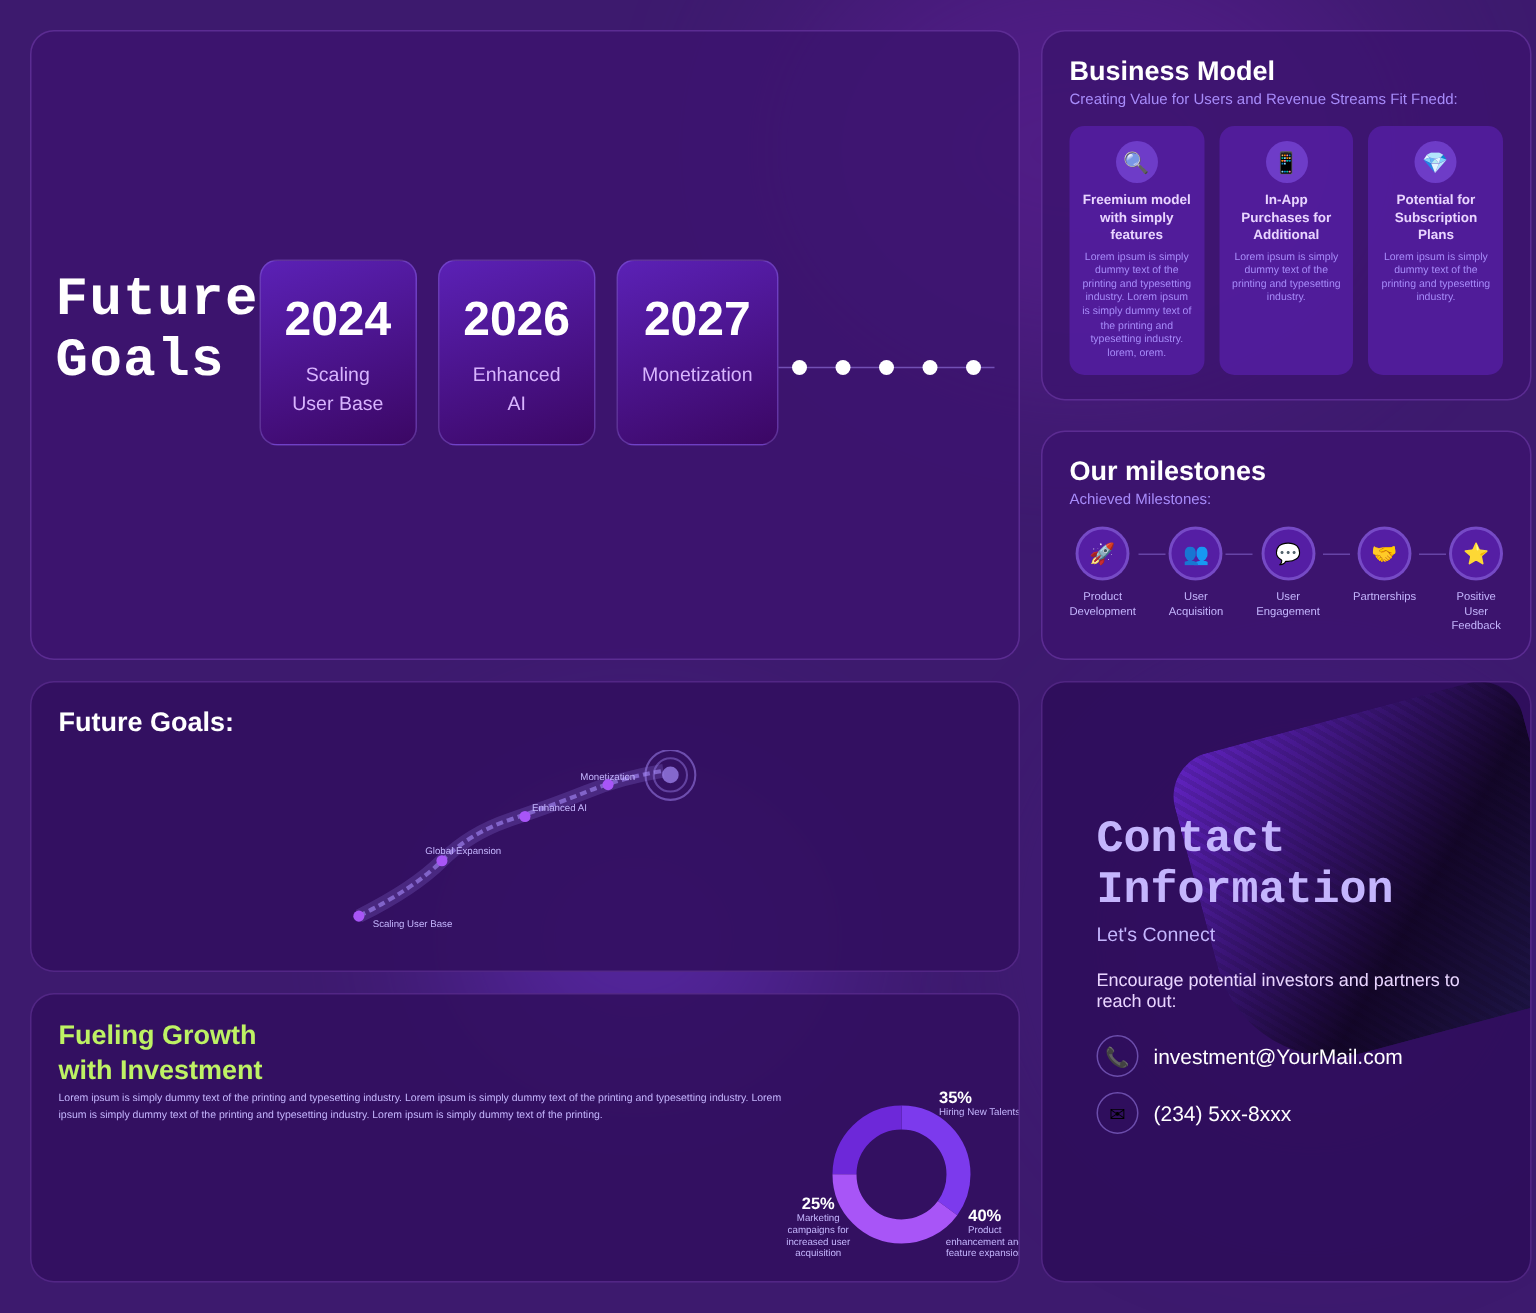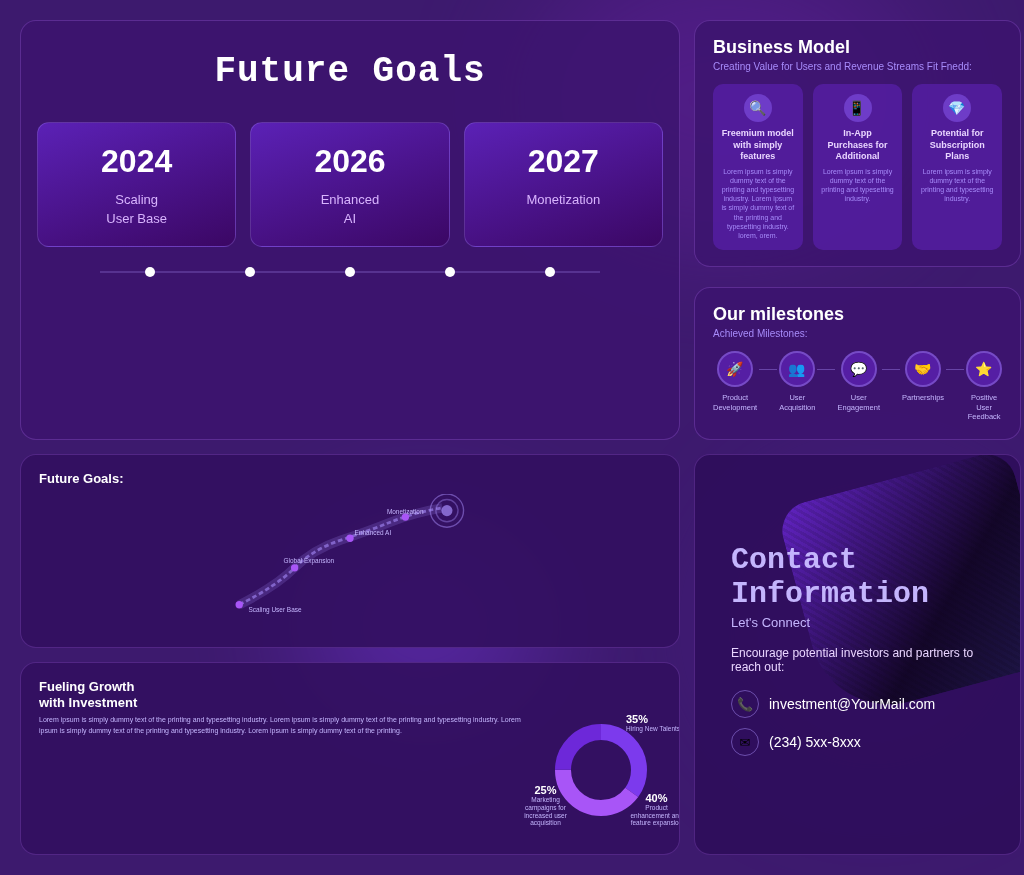--- a/index.html
+++ b/index.html
@@ -35,21 +35,21 @@
       gap: 14px;
     }
 
     
     .future-goals-card {
       background: rgba(60, 20, 110, 0.85);
       border: 1px solid rgba(140, 80, 200, 0.4);
       border-radius: 16px;
       padding: 30px 16px 20px;
       display: flex;
-      flex-direction: column;
+      flex-direction: row;
       align-items: center;
     }
 
     .future-goals-title {
       font-size: 36px;
       font-weight: 700;
       color: #fff;
       letter-spacing: 1px;
       margin-bottom: 30px;
       font-family: 'Courier New', monospace;
@@ -241,38 +241,38 @@
       background: rgba(50, 15, 95, 0.9);
       border: 1px solid rgba(140, 80, 200, 0.35);
       border-radius: 16px;
       padding: 16px 18px;
       flex: 1;
       overflow: hidden;
       position: relative;
     }
 
     .mini-card-title {
-      font-size: 13px;
+      font-size: 18px;
       font-weight: 700;
       color: #fff;
       margin-bottom: 8px;
     }
 
     
     .road-visual {
       position: relative;
       width: 100%;
       height: 120px;
     }
 
     
     .fueling-title {
-      font-size: 13px;
+      font-size: 18px;
       font-weight: 700;
-      color: #ffffff;
+      color: #bef264;
       line-height: 1.3;
       margin-bottom: 3px;
     }
 
     .fueling-subtitle {
       font-size: 9px;
       color: #a78bfa;
       margin-bottom: 6px;
     }
 

